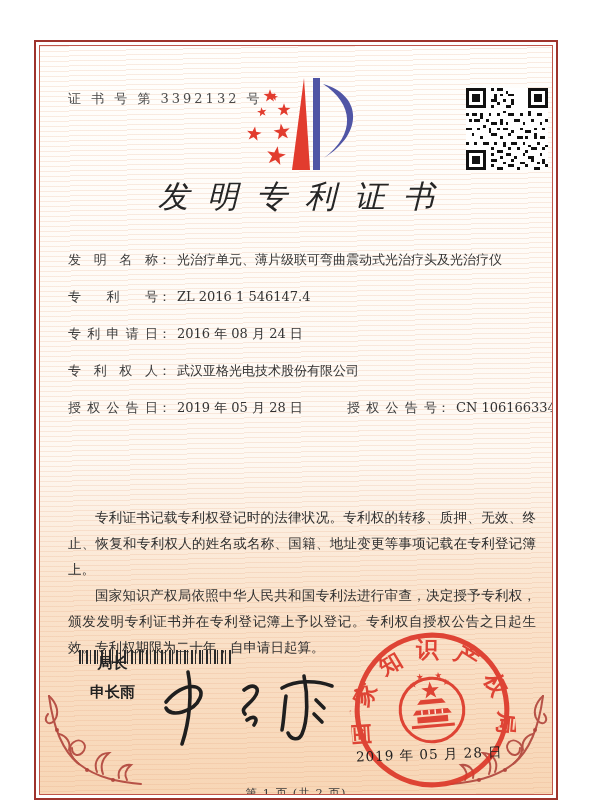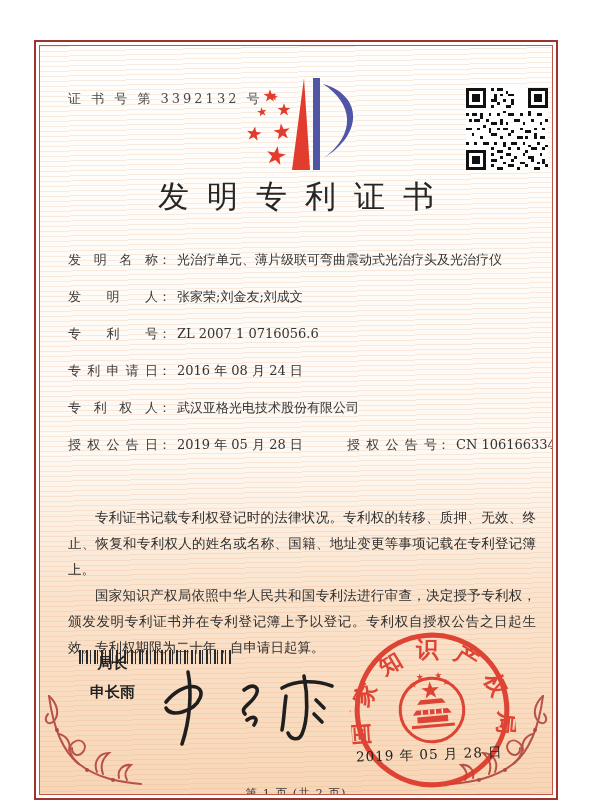--- a/index.html
+++ b/index.html
@@ -21,21 +21,21 @@
   .texture{
     position:absolute;inset:0;z-index:0;pointer-events:none;
     background:
       repeating-linear-gradient(179deg, rgba(228,158,118,0.20) 0px, rgba(228,158,118,0.20) 1px, rgba(255,255,255,0) 1px, rgba(255,255,255,0) 5px),
       linear-gradient(180deg, rgba(255,250,244,0) 0%, rgba(252,238,224,0.35) 55%, rgba(249,220,192,0.80) 74%, rgba(247,212,178,0.95) 100%);
   }
   .layer{position:absolute;z-index:1;}
   .cert-no{left:28px;top:44px;font-size:13px;letter-spacing:3px;color:#4a4a4a;}
   .logo{left:198px;top:26px;width:136px;height:104px;}
   .qr{left:426px;top:42px;width:82px;height:82px;}
-  .title{left:0;top:130px;width:100%;text-align:center;font-size:31px;color:#262626;letter-spacing:18px;text-indent:18px;font-weight:500;}
+  .title{left:0;top:130px;width:100%;text-align:center;font-size:31px;color:#262626;letter-spacing:18px;text-indent:18px;font-weight:500;font-style:italic;}
   .fields{left:28px;top:202px;width:466px;font-size:13px;}
   .frow{margin-bottom:13px;line-height:24px;white-space:nowrap;}
   .flabel{display:inline-block;width:90px;text-align:justify;text-align-last:justify;vertical-align:top;color:#3c3c3c;}
   .fcolon{display:inline-block;margin-right:6px;color:#3c3c3c;}
   .fvalue{color:#333;}
   .fvalue-fixed{display:inline-block;width:170px;}
   .body-text{left:28px;top:458px;width:468px;font-size:13.5px;line-height:26px;color:#2f2f2f;text-align:justify;}
   .body-text p{margin:0;text-indent:2em;}
   .barcode{
     left:39px;top:604px;width:152px;height:14px;
@@ -101,24 +101,21 @@
       </svg>
     </div>
 
     <div class="layer title">发明专利证书</div>
 
     <div class="layer fields">
       <div class="frow">
         <span class="flabel">发明名称</span><span class="fcolon">：</span><span class="fvalue">光治疗单元、薄片级联可弯曲震动式光治疗头及光治疗仪</span>
       </div>
       <div class="frow">
-        <span class="flabel">发明人</span><span class="fcolon">：</span><span class="fvalue">张家荣;刘金友;刘成文</span>
-      </div>
-      <div class="frow">
-        <span class="flabel">专利号</span><span class="fcolon">：</span><span class="fvalue">ZL 2007 1 0716056.6</span>
+        <span class="flabel">专利号</span><span class="fcolon">：</span><span class="fvalue">ZL 2016 1 546147.4</span>
       </div>
       <div class="frow">
         <span class="flabel">专利申请日</span><span class="fcolon">：</span><span class="fvalue">2016 年 08 月 24 日</span>
       </div>
       <div class="frow">
         <span class="flabel">专利权人</span><span class="fcolon">：</span><span class="fvalue">武汉亚格光电技术股份有限公司</span>
       </div>
       <div class="frow">
         <span class="flabel">授权公告日</span><span class="fcolon">：</span><span class="fvalue fvalue-fixed">2019 年 05 月 28 日</span><span class="flabel">授权公告号</span><span class="fcolon">：</span><span class="fvalue">CN 106166334 B</span>
       </div>

